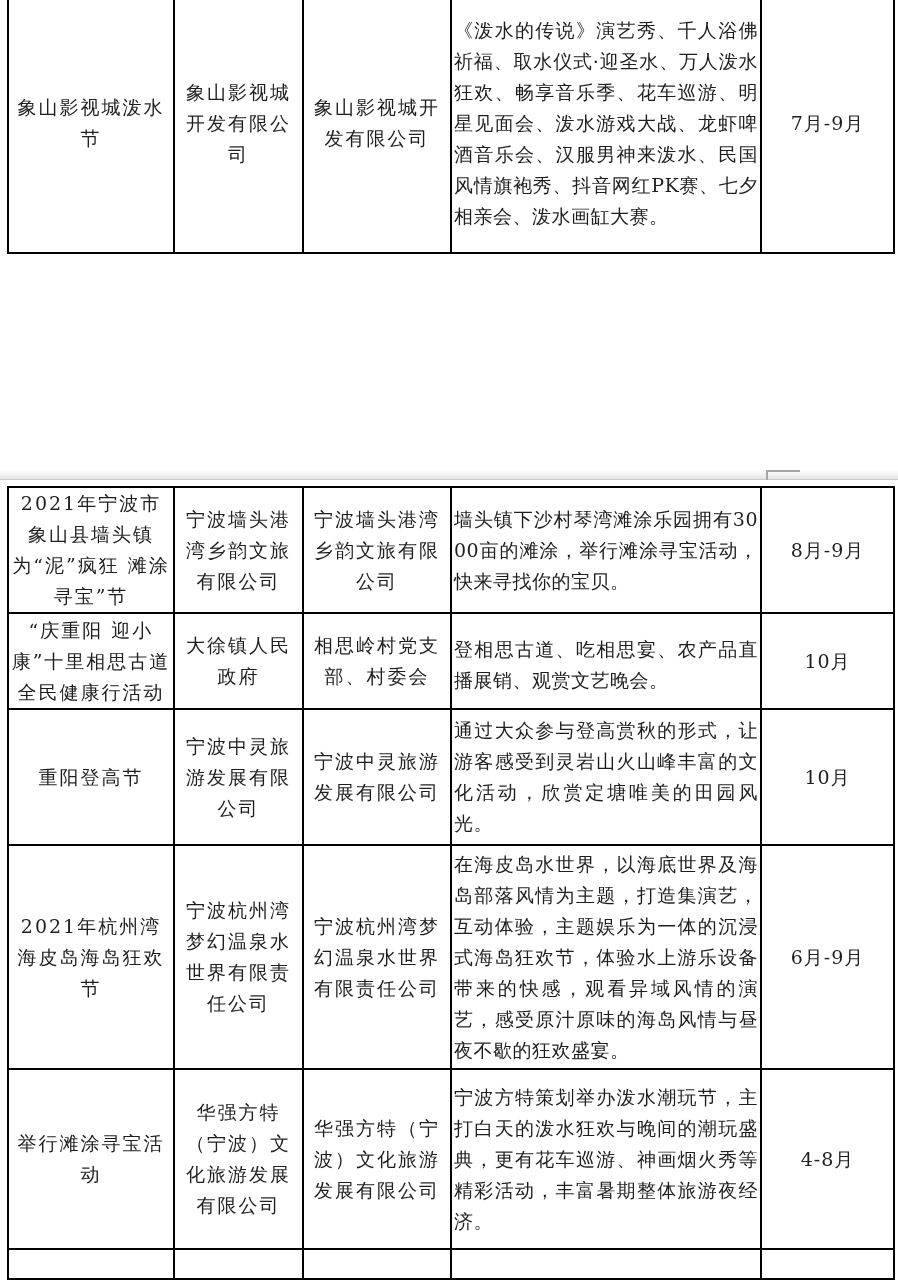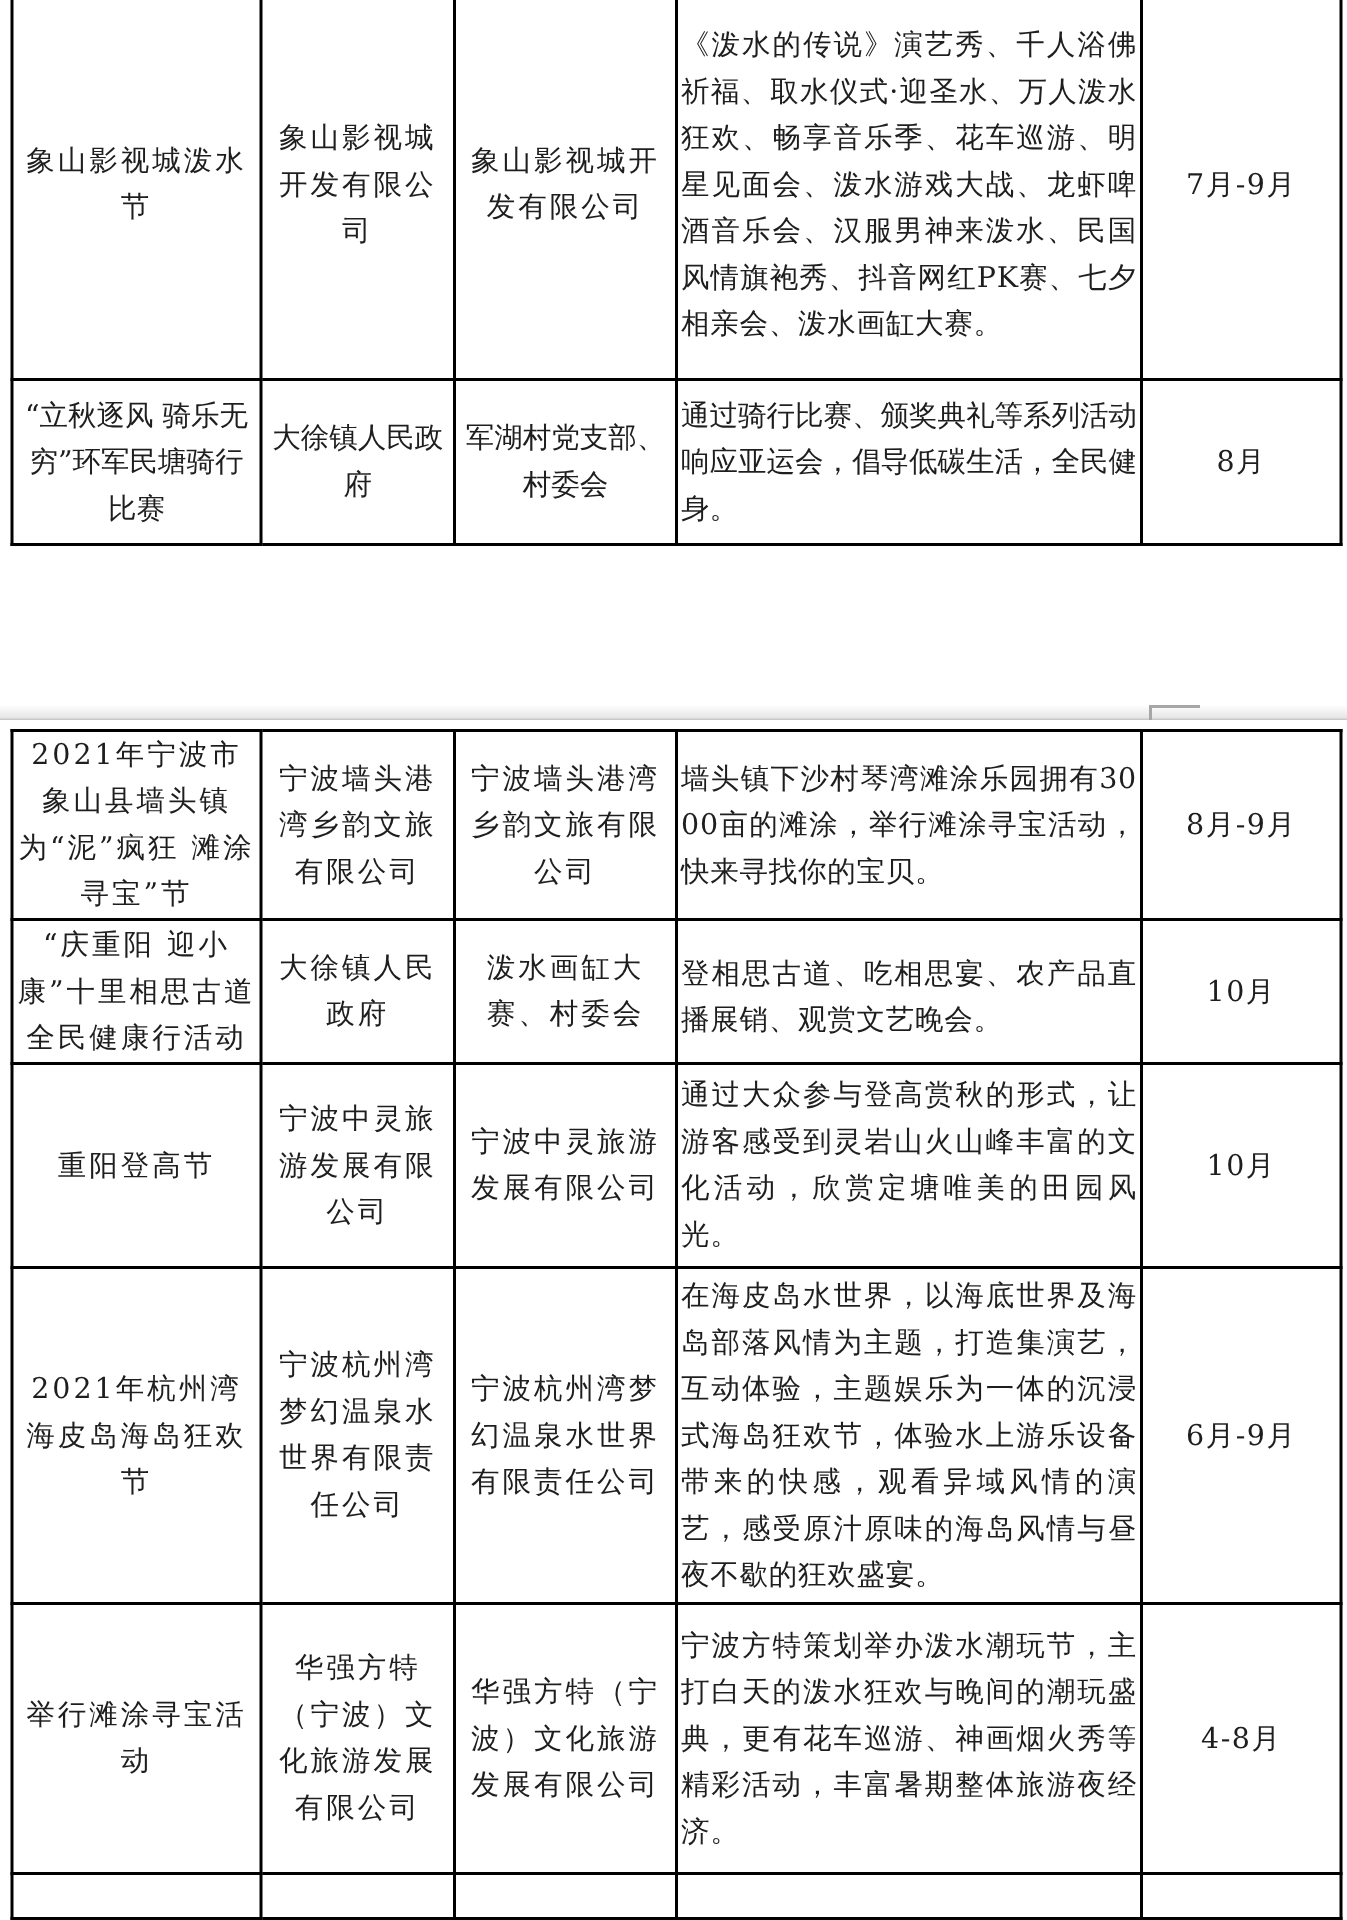--- a/index.html
+++ b/index.html
@@ -58,27 +58,20 @@
         <col style="width:133px">
     </colgroup>
     <tbody>
         <tr style="height:260px">
       <td class="name">象山影视城泼水节</td>
       <td class="org">象山影视城开发有限公司</td>
       <td class="host">象山影视城开发有限公司</td>
       <td class="desc">《泼水的传说》演艺秀、千人浴佛祈福、取水仪式·迎圣水、万人泼水狂欢、畅享音乐季、花车巡游、明星见面会、泼水游戏大战、龙虾啤酒音乐会、汉服男神来泼水、民国风情旗袍秀、抖音网红PK赛、七夕相亲会、泼水画缸大赛。</td>
       <td class="time">7月-9月</td>
     </tr>
-    <tr style="height:110px">
-      <td class="name" style="letter-spacing:0">“立秋逐风 骑乐无穷”环军民塘骑行比赛</td>
-      <td class="org" style="letter-spacing:0">大徐镇人民政府</td>
-      <td class="host" style="letter-spacing:0">军湖村党支部、村委会</td>
-      <td class="desc" style="letter-spacing:0">通过骑行比赛、颁奖典礼等系列活动响应亚运会，倡导低碳生活，全民健身。</td>
-      <td class="time">8月</td>
-    </tr>
   </tbody>
     </table>
 </div>
 
 <div class="page-gap"></div>
 <div class="crop-mark"></div>
 
 <div class="page page-bottom">
   <table class="events t2">
     <colgroup>
@@ -92,21 +85,21 @@
         <tr style="height:126px">
       <td class="name">2021年宁波市象山县墙头镇为“泥”疯狂 滩涂寻宝”节</td>
       <td class="org">宁波墙头港湾乡韵文旅有限公司</td>
       <td class="host">宁波墙头港湾乡韵文旅有限公司</td>
       <td class="desc">墙头镇下沙村琴湾滩涂乐园拥有3000亩的滩涂，举行滩涂寻宝活动，快来寻找你的宝贝。</td>
       <td class="time">8月-9月</td>
     </tr>
     <tr style="height:96px">
       <td class="name">“庆重阳 迎小康”十里相思古道全民健康行活动</td>
       <td class="org">大徐镇人民政府</td>
-      <td class="host">泼水画缸大赛、村委会</td>
+      <td class="host">相思岭村党支部、村委会</td>
       <td class="desc" style="vertical-align:top;padding-top:20px">登相思古道、吃相思宴、农产品直播展销、观赏文艺晚会。</td>
       <td class="time">10月</td>
     </tr>
     <tr style="height:136px">
       <td class="name">重阳登高节</td>
       <td class="org">宁波中灵旅游发展有限公司</td>
       <td class="host">宁波中灵旅游发展有限公司</td>
       <td class="desc">通过大众参与登高赏秋的形式，让游客感受到灵岩山火山峰丰富的文化活动，欣赏定塘唯美的田园风光。</td>
       <td class="time">10月</td>
     </tr>

